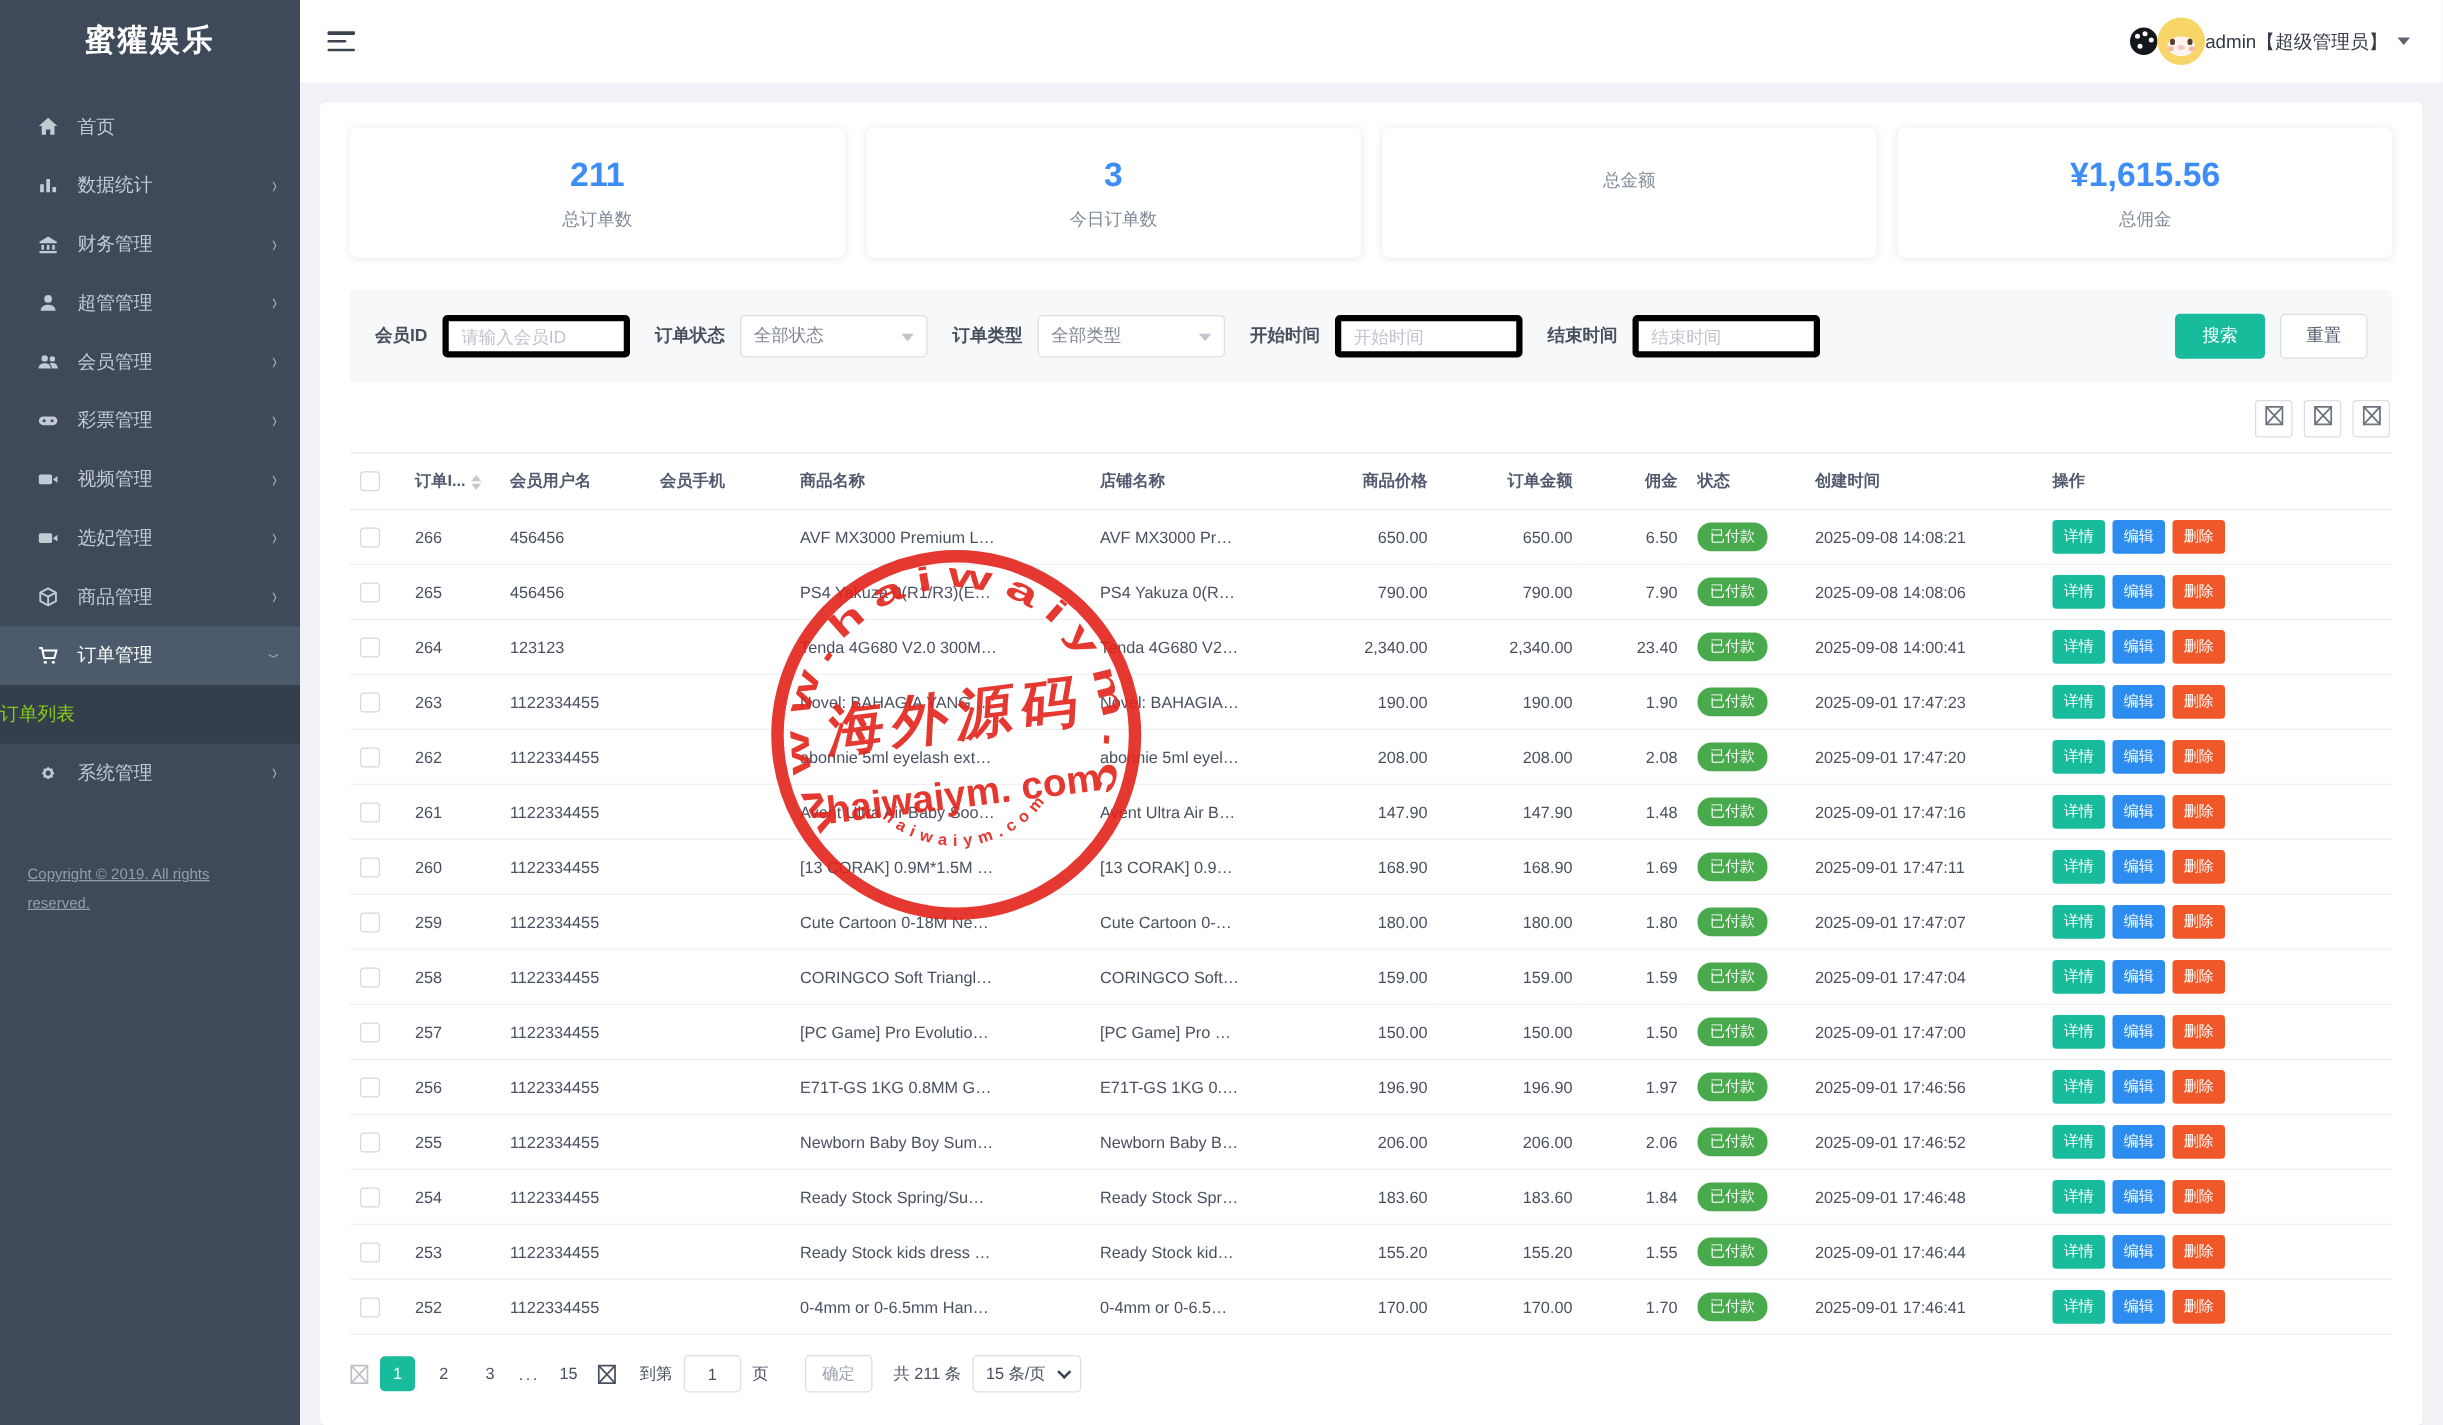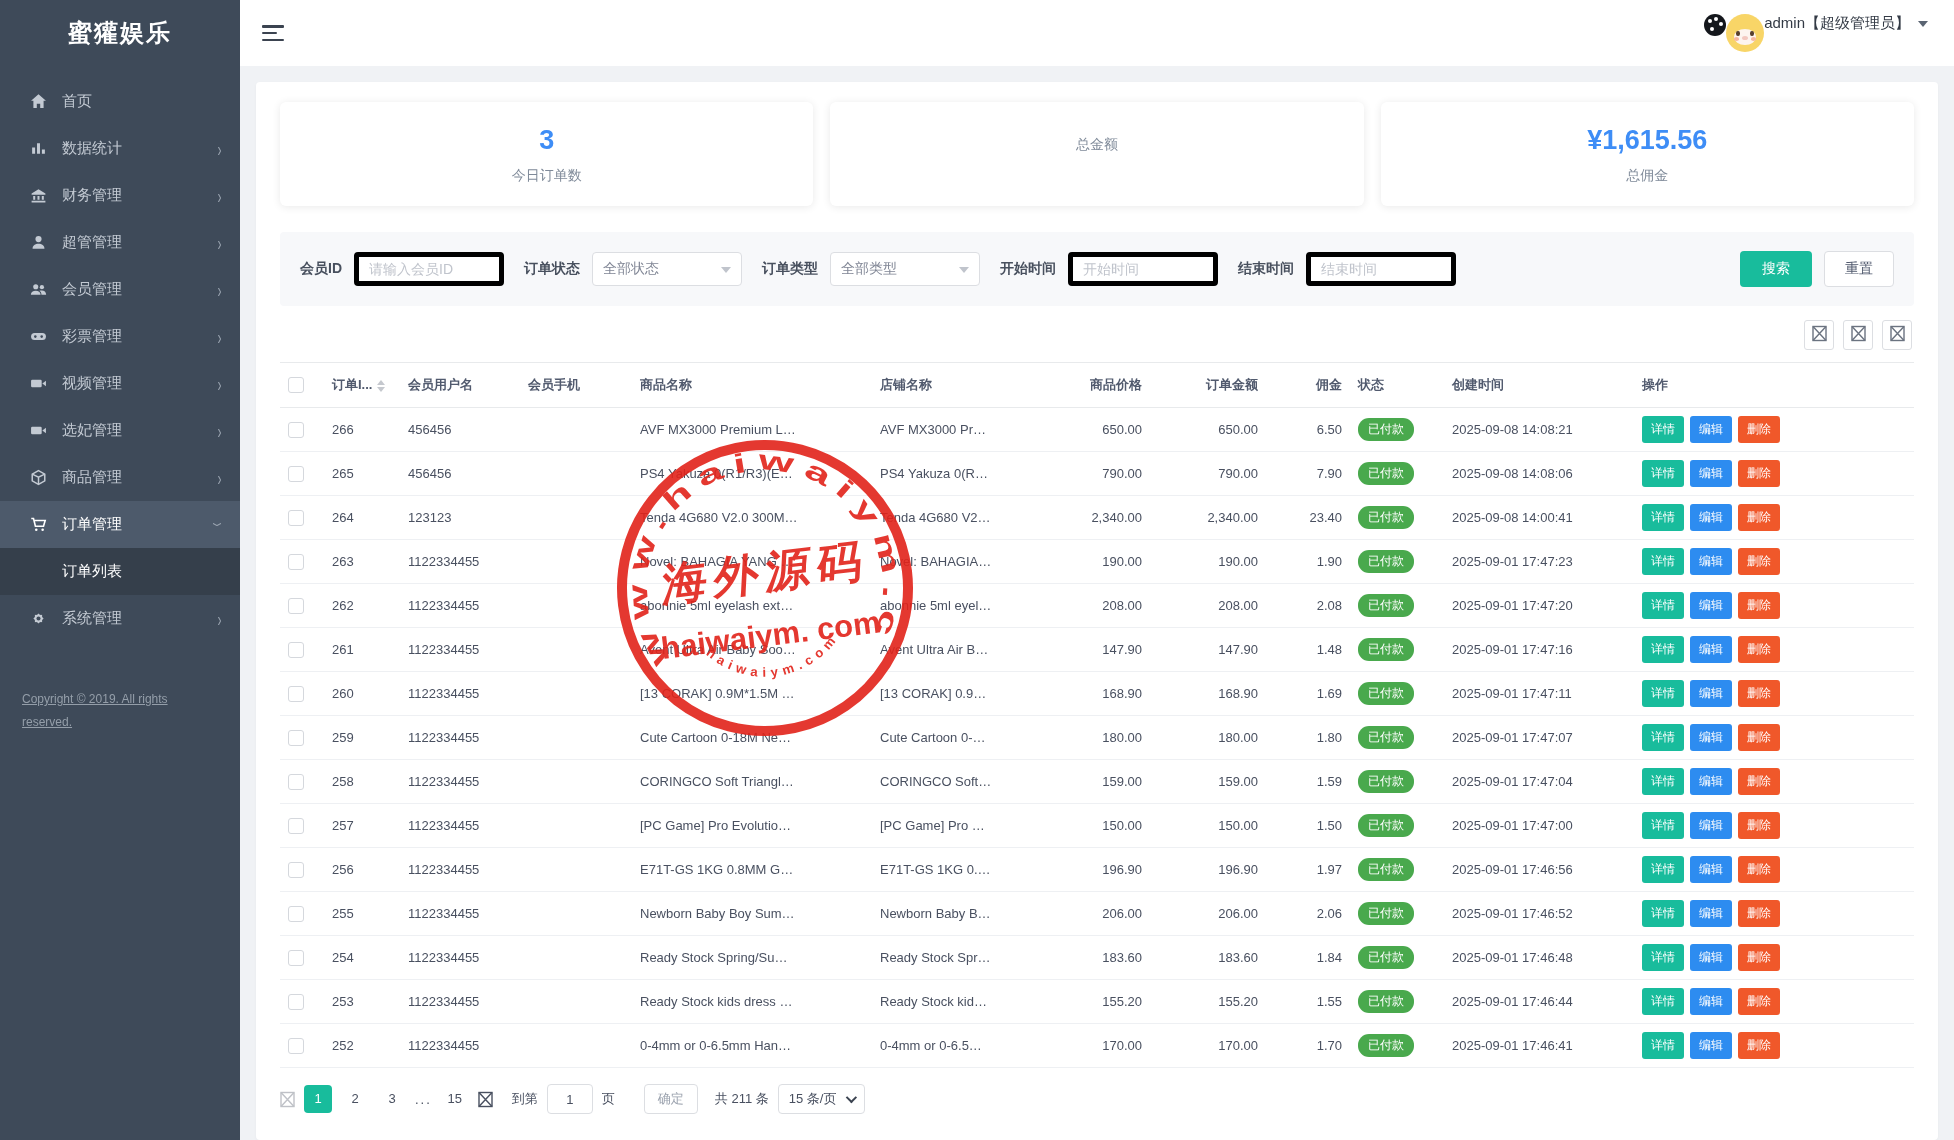--- a/index.html
+++ b/index.html
@@ -9,29 +9,29 @@
   .sidebar { position:absolute; left:0; top:0; bottom:0; width:240px; background:#3e4a59; color:#c3cad3; z-index:5; }
   .logo { height:66px; line-height:66px; text-align:center; color:#ffffff; font-size:24px; font-weight:bold; letter-spacing:2px; }
   .menu { margin-top:12px; }
   .menu-item { height:47px; display:flex; align-items:center; padding:0 18px 0 30px; font-size:15px; cursor:pointer; position:relative; color:#c3cad3; }
   .menu-item .mi-icon { width:17px; height:17px; margin-right:15px; display:inline-flex; color:#c3cad3; flex:none; }
   .menu-item .mi-icon svg { width:100%; height:100%; }
   .menu-item.active { background:#4d5a6b; color:#ffffff; }
   .menu-item.active .mi-icon { color:#ffffff; }
   .menu-item .chev { margin-left:auto; font-size:15px; color:#9aa4b0; transform:scale(.8,1.3); }
   .menu-item .chev.expanded { transform:rotate(90deg) scale(.8,1.3); }
-  .submenu-item { height:47px; display:flex; align-items:center; padding-left:62px; font-size:15px; background:#353f4b; color:#ffffff; cursor:pointer; }
+  .submenu-item { height:47px; display:flex; align-items:center; font-size:15px; background:#353f4b; color:#84cc16; cursor:pointer; }
   .copyright { padding:46px 0 0 22px; font-size:12px; color:#949ea9; line-height:1.9;text-decoration:underline; }
 
   
   .header { position:absolute; left:240px; right:0; top:0; height:66px; background:#ffffff; display:flex; align-items:center; padding:0 26px 0 22px; z-index:4; }
   .hamburger { width:22px; height:16px; display:flex; flex-direction:column; justify-content:space-between; cursor:pointer; }
   .hamburger i { display:block; height:2.5px; background:#3b4350; border-radius:1px; }
   .hamburger i:nth-child(1){ width:22px; } .hamburger i:nth-child(2){ width:15px; } .hamburger i:nth-child(3){ width:22px; }
-  .header-right { margin-left:auto; display:flex; align-items:flex-start; }
+  .header-right { margin-left:auto; display:flex; align-items:center; }
   .palette { width:22px; height:22px; border-radius:50%; background:#14171c; position:relative; cursor:pointer; }
   .palette i { position:absolute; width:4px; height:4px; border-radius:50%; background:#ffffff; }
   .palette i:nth-child(1){ left:4px; top:5px; } .palette i:nth-child(2){ left:10px; top:3px; } .palette i:nth-child(3){ left:15px; top:8px; } .palette i:nth-child(4){ left:6px; top:13px; }
   .avatar { width:38px; height:38px; border-radius:50%; background:#f8d567; position:relative; overflow:hidden; cursor:pointer; }
   .avatar .muzzle { position:absolute; left:8px; top:15px; width:22px; height:16px; background:#fdf4ef; border-radius:50%; }
   .avatar .eye { position:absolute; width:3.5px; height:4.5px; background:#57402e; border-radius:50%; top:17px; }
   .avatar .eye.l { left:10px; } .avatar .eye.r { left:24px; }
   .avatar .blush { position:absolute; width:5px; height:3.5px; background:#f6b8a0; border-radius:50%; top:23px; }
   .avatar .blush.l { left:8px; } .avatar .blush.r { left:25px; }
   .avatar .nose { position:absolute; left:16px; top:22px; width:6px; height:4px; background:#f3c8c0; border-radius:50%; }
@@ -239,20 +239,24 @@
       <span>admin【超级管理员】</span>
       <span class="caret-down"></span>
     </div>
   </div>
 </header>
 
 <div class="main">
   <section class="panel">
 
     <div class="cards" id="cards">
+        <div class="card">
+          <div class="val">211</div>
+          <div class="lbl">总订单数</div>
+        </div>
         <div class="card">
           <div class="val">3</div>
           <div class="lbl">今日订单数</div>
         </div>
         <div class="card">
           <div class="lbl">总金额</div>
         </div>
         <div class="card">
           <div class="val">¥1,615.56</div>
           <div class="lbl">总佣金</div>

